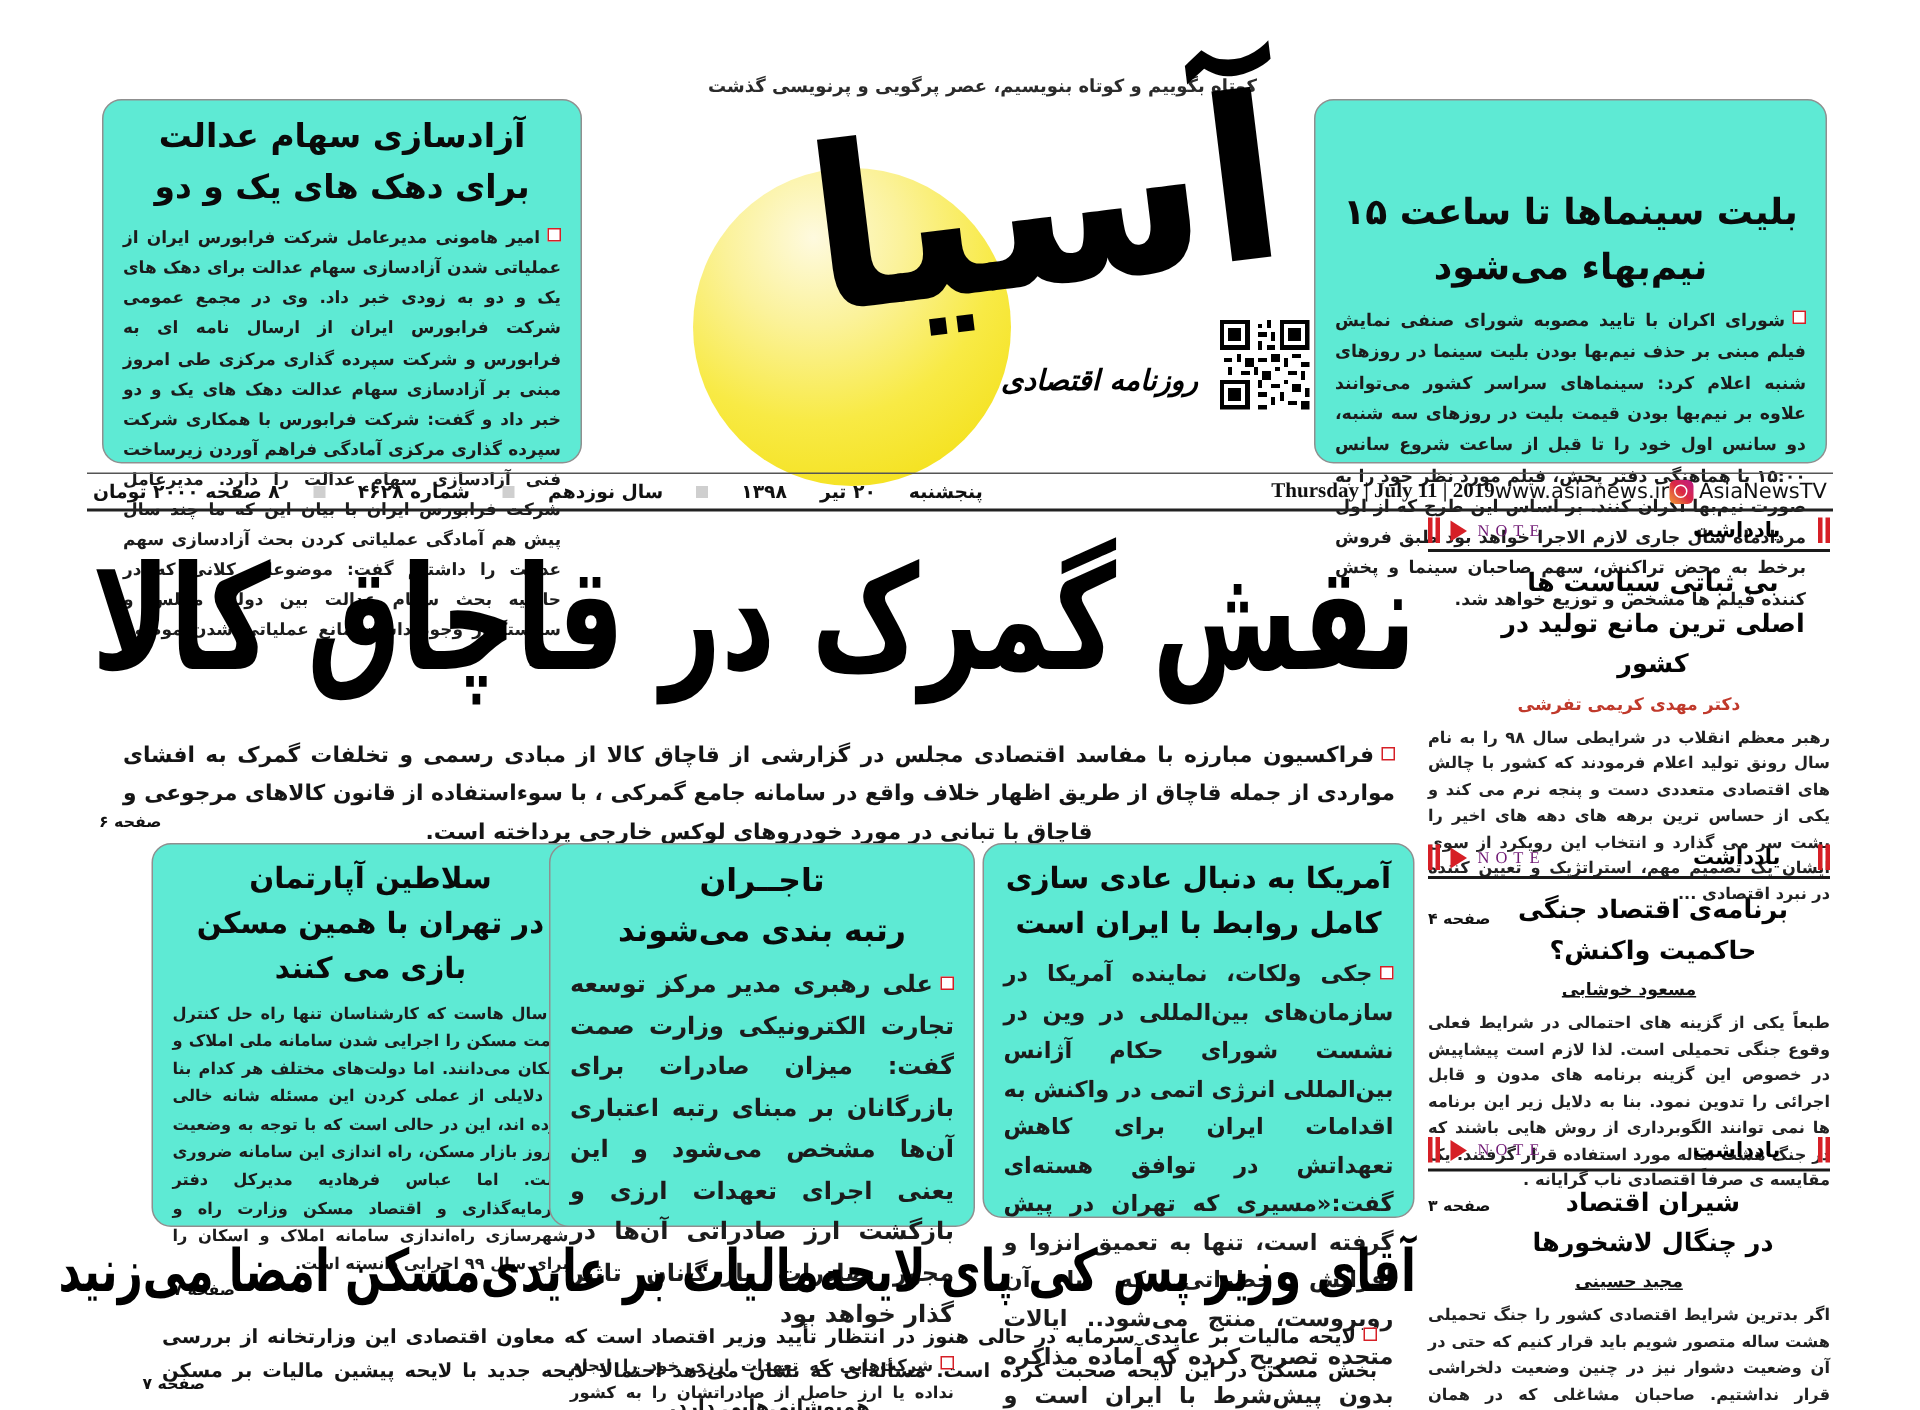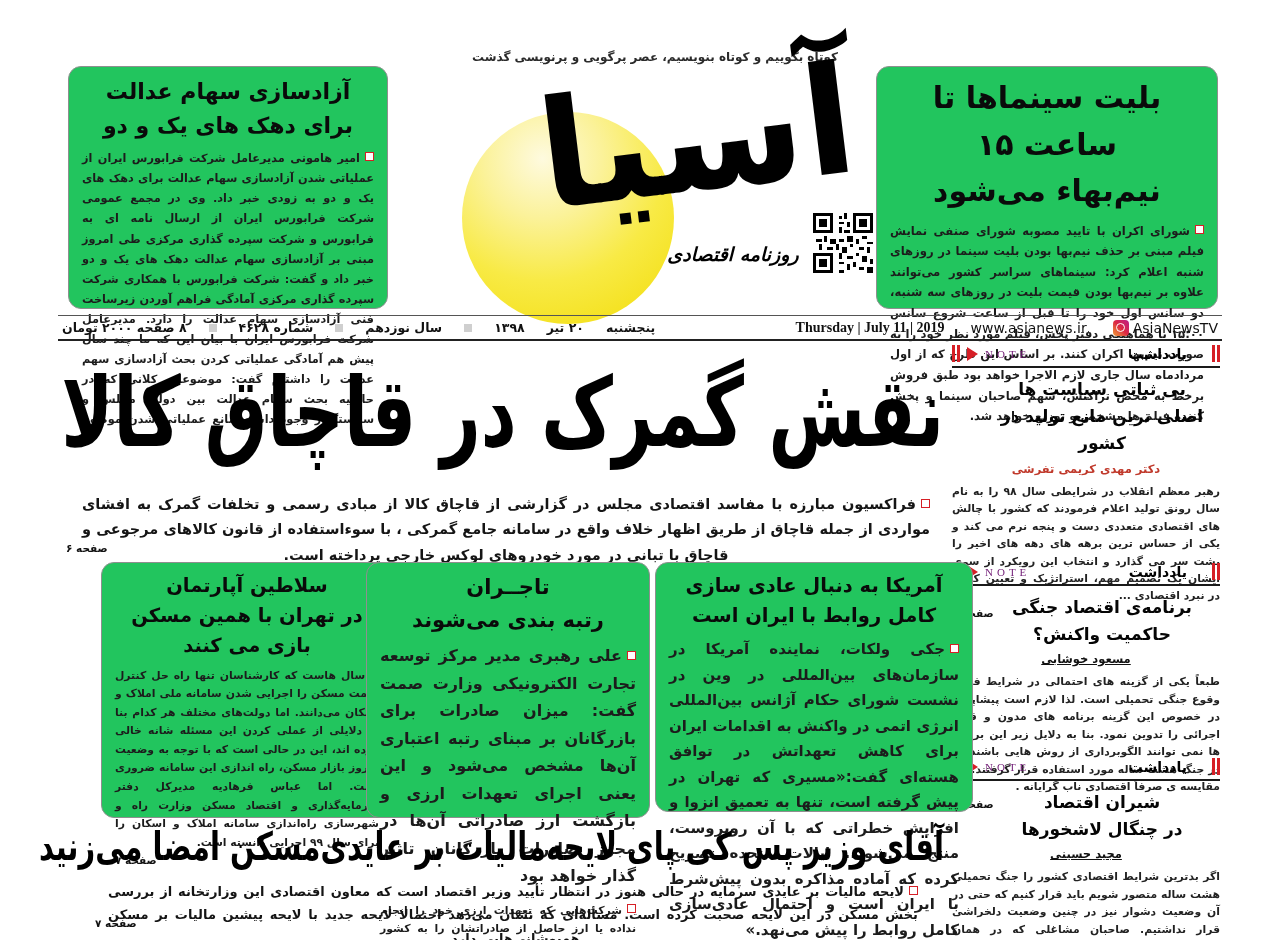--- a/index.html
+++ b/index.html
@@ -1,34 +1,34 @@
 <!DOCTYPE html>
 <html lang="fa"><head>
 <meta charset="utf-8">
 <style>
   html,body{margin:0;padding:0;background:#e8e8e8;}
   .page{position:relative;width:1280px;height:940px;background:#fff;overflow:hidden;
         font-family:"DejaVu Sans",sans-serif;direction:rtl;color:#111;}
   .abs{position:absolute;}
   
-  .nbox{border:1.5px solid #8f8f8f;border-radius:13px;padding:8px 13px;box-sizing:border-box;background:#22c55e;}
+  .nbox{border:1.5px solid #8f8f8f;border-radius:13px;padding:8px 13px;box-sizing:border-box;background:#5eead4;}
   .box-title{font-weight:bold;text-align:center;line-height:1.55;color:#0a0a0a;}
   .box-body{font-weight:bold;text-align:justify;color:#1c1c1c;line-height:1.78;}
   .bullet{display:inline-block;width:7px;height:7px;border:1.7px solid #d61f26;margin-left:5px;
           transform:translateY(-1px);background:#fff;}
   .pageref{font-size:10.5px;font-weight:bold;text-align:left;color:#111;margin-top:2px;}
   
   .tagline{font-size:12px;font-weight:bold;color:#2b2b2b;text-align:center;}
   .sun{border-radius:50%;background:radial-gradient(circle at 38% 22%, #fefadf 0%, #fbf29a 28%, #f8ea45 58%, #f2dc07 100%);}
   .logo-text{font-size:150px;font-weight:bold;line-height:1;transform:rotate(-7deg);color:#000;}
   .logo-sub{font-size:19px;font-weight:bold;font-style:italic;color:#000;}
   
   .dateline{border-top:1.2px solid #555;border-bottom:2.4px solid #222;display:flex;
             align-items:center;justify-content:space-between;box-sizing:border-box;padding:2px 4px;}
-  .dl-left{direction:ltr;display:flex;align-items:flex-start;gap:26px;font-size:14px;color:#111;}
+  .dl-left{direction:ltr;display:flex;align-items:flex-start;font-size:14px;color:#111;}
   .dl-en{font-family:"Liberation Serif","DejaVu Serif",serif;font-weight:bold;}
   .dl-right{display:flex;align-items:center;gap:22px;font-size:12.5px;font-weight:bold;}
   .sqsep{display:inline-block;width:8px;height:8px;background:#cfcfcf;}
   .ig{display:inline-flex;width:16px;height:16px;border-radius:4px;align-items:center;justify-content:center;
       background:linear-gradient(45deg,#f09433 0%,#e6683c 25%,#dc2743 50%,#cc2366 75%,#bc1888 100%);}
   .ig-lens{width:7px;height:7px;border:1.5px solid #fff;border-radius:50%;}
   
   .lead-headline{font-size:70px;font-weight:bold;text-align:center;white-space:nowrap;
                  transform:scaleY(1.38);transform-origin:top center;color:#000;}
   .lead-subhead{font-size:14.5px;font-weight:bold;line-height:1.75;text-align:justify;text-align-last:center;color:#151515;}
@@ -114,21 +114,21 @@
     <div class="box-title" style="font-size:22px;">
       <div>آزادسازی سهام عدالت</div>
       <div>برای دهک های یک و دو</div>
     </div>
     <p class="box-body" style="font-size:11.3px;margin:6px 0 0 0;">
       <span class="bullet"></span><span>امیر هامونی مدیرعامل شرکت فرابورس ایران از عملیاتی شدن آزادسازی سهام عدالت برای دهک های یک و دو به زودی خبر داد. وی در مجمع عمومی شرکت فرابورس ایران از ارسال نامه ای به فرابورس و شرکت سپرده گذاری مرکزی طی امروز مبنی بر آزادسازی سهام عدالت دهک های یک و دو خبر داد و گفت: شرکت فرابورس با همکاری شرکت سپرده گذاری مرکزی آمادگی فراهم آوردن زیرساخت فنی آزادسازی سهام عدالت را دارد. مدیرعامل شرکت فرابورس ایران با بیان این که ما چند سال پیش هم آمادگی عملیاتی کردن بحث آزادسازی سهم عدالت را داشتیم گفت: موضوعات کلانی که در حاشیه بحث سهام عدالت بین دولت مجلس و سیاستگذار وجود داشت مانع عملیاتی شدن موضوع شد.</span>
     </p>
   </div>
 
   <div class="abs nbox" style="left:876px;top:66px;width:342px;height:243px;">
-    <div class="box-title" style="font-size:30px;">
+    <div class="box-title" style="font-size:24px;margin-top:48px;">
       <div>بلیت سینماها تا ساعت ۱۵</div>
       <div>نیم‌بهاء می‌شود</div>
     </div>
     <p class="box-body" style="font-size:11.6px;margin:6px 0 0 0;">
       <span class="bullet"></span><span>شورای اکران با تایید مصوبه شورای صنفی نمایش فیلم مبنی بر حذف نیم‌بها بودن بلیت سینما در روزهای شنبه اعلام کرد: سینماهای سراسر کشور می‌توانند علاوه بر نیم‌بها بودن قیمت بلیت در روزهای سه شنبه، دو سانس اول خود را تا قبل از ساعت شروع سانس ۱۵:۰۰ با هماهنگی دفتر پخش، فیلم مورد نظر خود را به صورت نیم‌بها اکران کنند. بر اساس این طرح که از اول مردادماه سال جاری لازم الاجرا خواهد بود طبق فروش برخط به محض تراکنش، سهم صاحبان سینما و پخش کننده فیلم ها مشخص و توزیع خواهد شد.</span>
     </p>
   </div>
 
   <div class="abs dateline" style="left:58px;top:315px;width:1164px;height:26px;">
     <div class="dl-left">
@@ -248,21 +248,21 @@
     </div>
     <p class="box-body" style="font-size:16px;margin:6px 0 12px 0;line-height:1.72;">
       <span class="bullet"></span><span>علی رهبری مدیر مرکز توسعه تجارت الکترونیکی وزارت صمت گفت: میزان صادرات برای بازرگانان بر مبنای رتبه اعتباری آن‌ها مشخص می‌شود و این یعنی اجرای تعهدات ارزی و بازگشت ارز صادراتی آن‌ها در مجوز صادرات بازرگانان تاثیر گذار خواهد بود</span>
     </p>
     <p class="box-body" style="font-size:10.9px;margin:5px 0 0 0;line-height:1.72;">
       <span class="bullet"></span><span>شرکت‌هایی که تعهدات ارزی خود را انجام نداده یا ارز حاصل از صادراتشان را به کشور برنگردانده باشند. مجوزهای صادراتی آن‌ها محدود خواهد شد.</span>
     </p>
     <div class="pageref">همین صفحه</div>
   </div>
 
-  <div class="abs nbox" style="left:655px;top:562px;width:318px;height:250px;">
+  <div class="abs nbox" style="left:655px;top:562px;width:288px;height:250px;">
     <div class="box-title" style="font-size:19.5px;">
       <div>آمریکا به دنبال عادی سازی</div>
       <div>کامل روابط با ایران است</div>
     </div>
     <p class="box-body" style="font-size:15px;margin:6px 0 0 0;line-height:1.7;">
       <span class="bullet"></span><span>جکی ولکات، نماینده آمریکا در سازمان‌های بین‌المللی در وین در نشست شورای حکام آژانس بین‌المللی انرژی اتمی در واکنش به اقدامات ایران برای کاهش تعهداتش در توافق هسته‌ای گفت:«مسیری که تهران در پیش گرفته است، تنها به تعمیق انزوا و افزایش خطراتی که با آن روبروست، منتج می‌شود.. ایالات متحده تصریح کرده که آماده مذاکره بدون پیش‌شرط با ایران است و احتمال عادی‌سازی کامل روابط را پیش می‌نهد.»</span>
     </p>
     <div class="pageref">صفحه ۲</div>
   </div>
 

